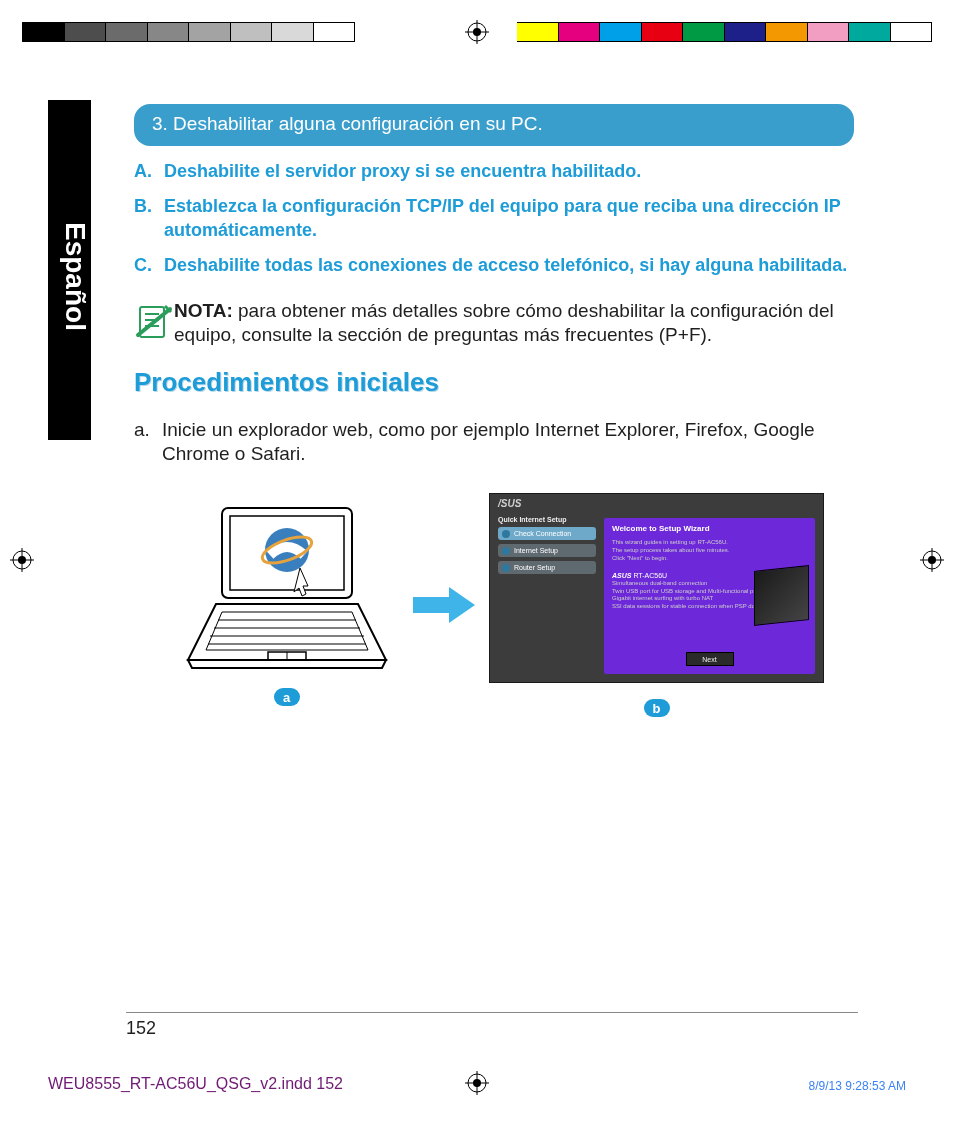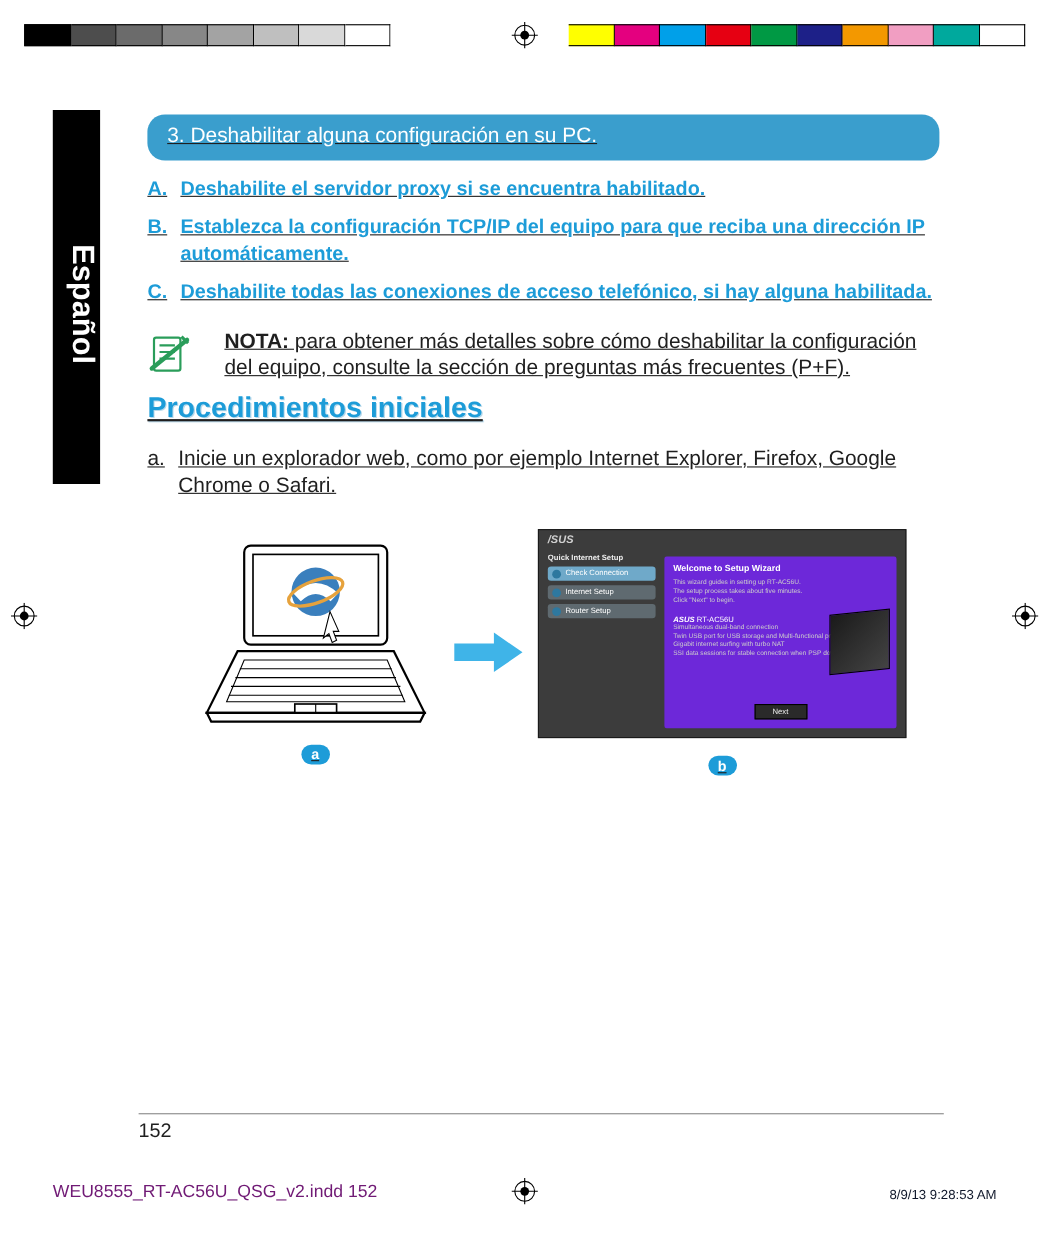--- a/index.html
+++ b/index.html
@@ -60,21 +60,20 @@
     padding-top: 12px;
     writing-mode: vertical-rl;
     text-orientation: mixed;
   }
 
   .content {
     position: absolute;
     left: 134px;
     top: 104px;
     width: 720px;
-    text-decoration: underline;
   }
 
   .pill {
     background: var(--accent);
     color: #fff;
     border-radius: 16px;
     padding: 8px 18px 10px 18px;
     font-size: 19px;
     line-height: 1.25;
     margin-bottom: 14px;
@@ -88,22 +87,22 @@
     line-height: 1.3;
     margin: 4px 0 22px 0;
   }
   .blue-list .row { display: flex; margin-bottom: 12px; }
   .blue-list .letter { flex: 0 0 30px; }
   .blue-list .txt { flex: 1; }
 
   .note-row {
     display: flex;
     align-items: flex-start;
-    gap: 30px;
-    margin-bottom: 8px;
+    gap: 0;
+    margin-bottom: 20px;
   }
   .note-icon {
     width: 40px; height: 40px;
     flex: 0 0 40px;
     margin-top: 4px;
   }
   .note-text {
     font-size: 19px;
     line-height: 1.25;
   }
@@ -228,21 +227,21 @@
     font-size: 18px;
   }
   .slug {
     position: absolute;
     left: 48px; bottom: 30px;
     font-size: 16px; color: #701a75;
   }
   .slug-date {
     position: absolute;
     right: 48px; bottom: 30px;
-    font-size: 12px; color: #0f172a; margin-top: 17px;
+    font-size: 12px; color: #3b82f6; margin-top: 17px;
   }
 </style>
 </head>
 <body>
 
 <div class="colorbar" id="colorbar">
     <div style="background: rgb(0, 0, 0); border: 1px solid rgb(0, 0, 0);"></div>
     <div style="background: rgb(77, 77, 77); border-top: 1px solid rgb(0, 0, 0); border-right: 1px solid rgb(0, 0, 0); border-bottom: 1px solid rgb(0, 0, 0); border-left: none; border-image: initial;"></div>
     <div style="background: rgb(107, 107, 107); border-top: 1px solid rgb(0, 0, 0); border-right: 1px solid rgb(0, 0, 0); border-bottom: 1px solid rgb(0, 0, 0); border-left: none; border-image: initial;"></div>
     <div style="background: rgb(135, 135, 135); border-top: 1px solid rgb(0, 0, 0); border-right: 1px solid rgb(0, 0, 0); border-bottom: 1px solid rgb(0, 0, 0); border-left: none; border-image: initial;"></div>

